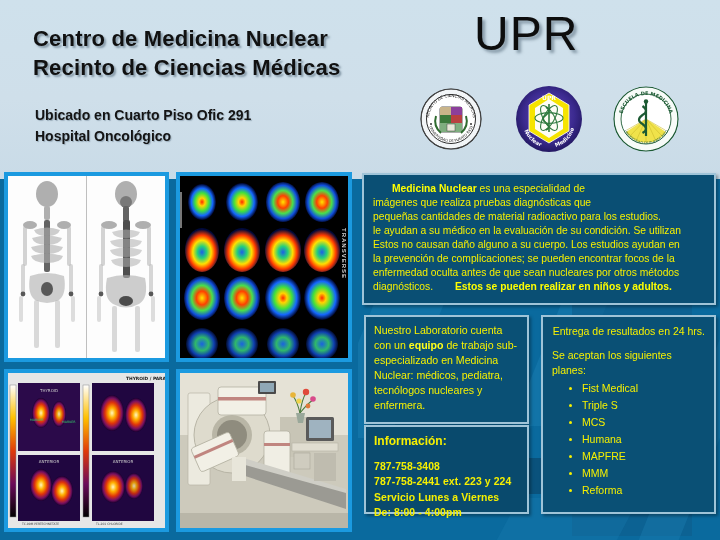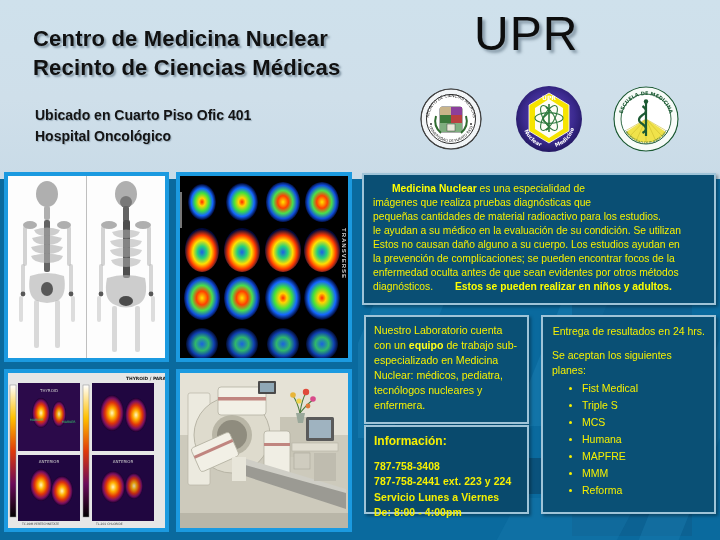--- a/index.html
+++ b/index.html
@@ -114,21 +114,21 @@
 <div id="slide">
 
   <div class="header">
 
     <div class="h-title">
       <span>Centro de Medicina Nuclear</span>
       <span class="l2">Recinto de Ciencias Médicas</span>
     </div>
 
     <div class="h-sub">
-      <span>Ubicado en Cuarto Piso Ofic 401</span>
+      <span>Ubicado en Cuarto Piso Ofic 291</span>
       <span class="l2">Hospital Oncológico</span>
     </div>
 
     <div class="upr">UPR</div>
 
     <div class="seal" style="left:420px;top:88px;width:62px;height:62px;">
       <svg width="62" height="62" viewBox="0 0 62 62">
         <circle cx="31" cy="31" r="30" fill="#f2f5f7" stroke="#2b2b2b" stroke-width="1.2"></circle>
         <circle cx="31" cy="31" r="24.5" fill="#ffffff" stroke="#2b2b2b" stroke-width="1"></circle>
         <circle cx="31" cy="31" r="30" fill="none" stroke="#555" stroke-width=".6"></circle>
@@ -454,21 +454,21 @@
     </div>
   </div>
 
   <div class="panel shadow" id="panel-main">
     <span class="ln"><b>Medicina Nuclear</b><span> es una especialidad de</span></span>
     <span class="ln">imágenes que realiza pruebas diagnósticas que</span>
     <span class="ln">pequeñas cantidades de material  radioactivo para los estudios.</span>
     <span class="ln">le ayudan a su médico en la evaluación de su condición. Se utilizan</span>
     <span class="ln">Estos no causan daño alguno a su cuerpo. Los estudios ayudan en</span>
     <span class="ln">la prevención de complicaciones; se pueden encontrar focos de la</span>
-    <span class="ln">enfermedad oculta antes de que sean evidentes por otros métodos</span>
+    <span class="ln">enfermedad oculta antes de que sean nucleares por otros métodos</span>
     <span class="ln"><span>diagnósticos.  </span><b>Estos se pueden realizar en niños y adultos.</b></span>
   </div>
 
   <div class="panel shadow" id="panel-team">
     <span>Nuestro Laboratorio cuenta con un </span><b>equipo</b><span> de trabajo sub-especializado en Medicina Nuclear: médicos, pediatra, tecnólogos nucleares y enfermera.</span>
   </div>
 
   <div class="panel shadow" id="panel-info">
     <span class="title">Información:</span>
     <span class="ln">787-758-3408</span>

